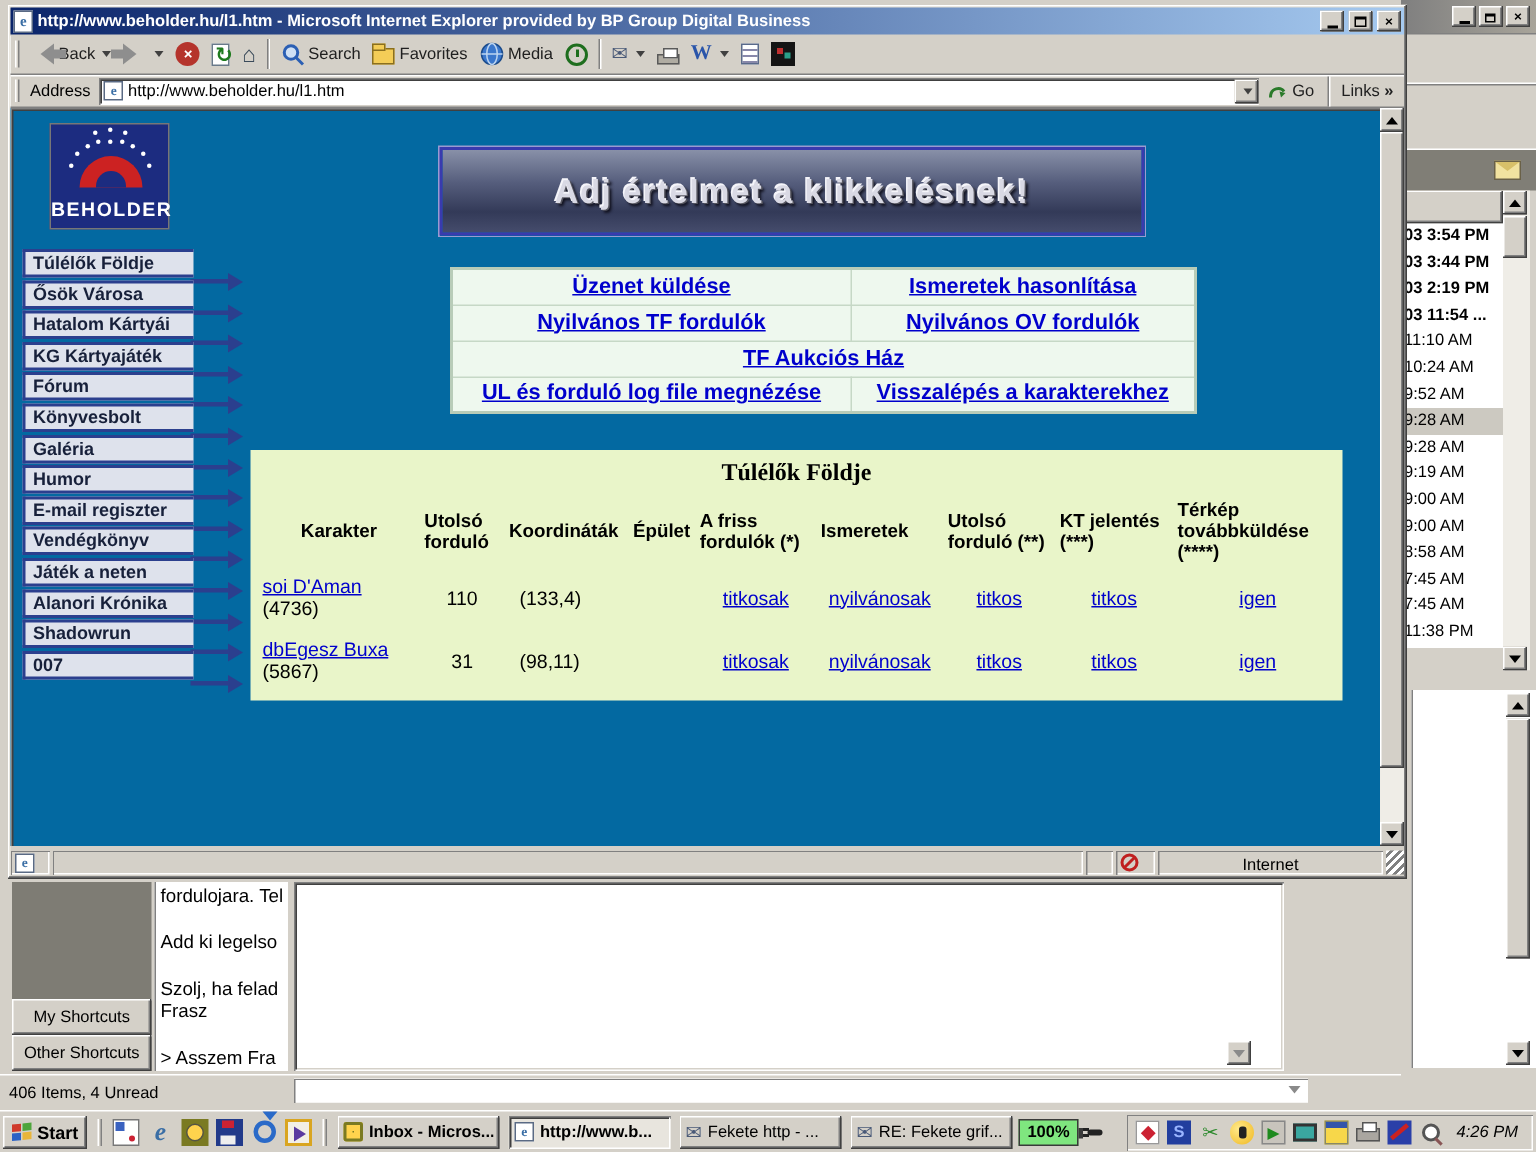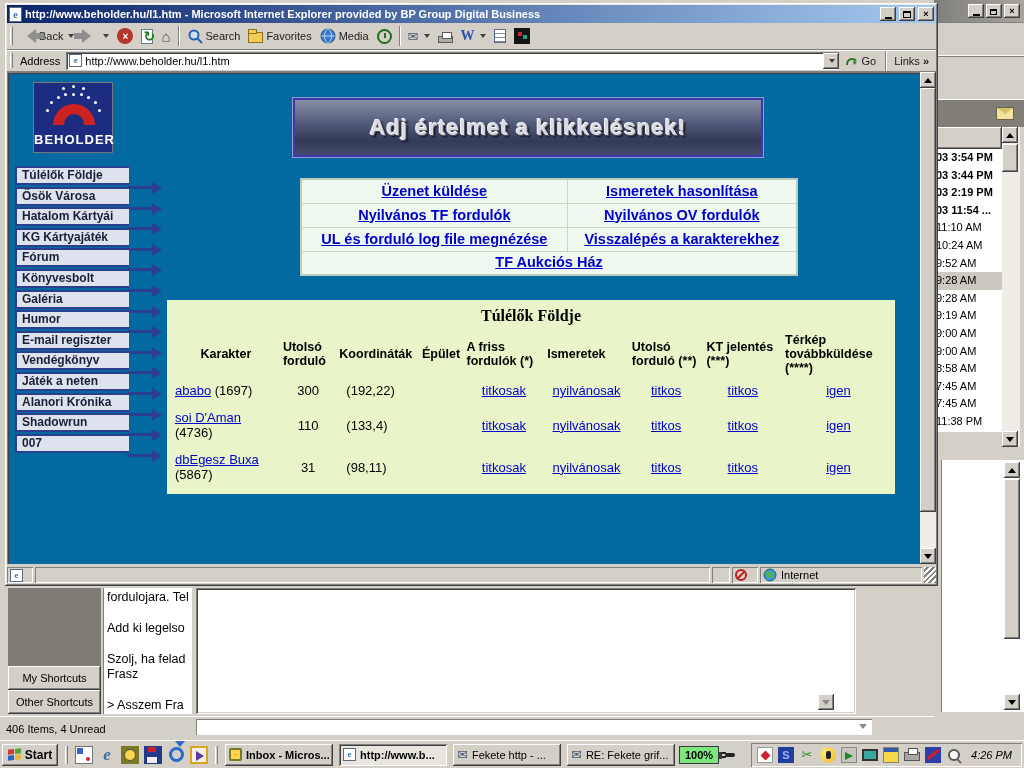--- a/index.html
+++ b/index.html
@@ -399,25 +399,25 @@
             <tbody id="qlinks-body">
               <tr>
                 <td><a class="plink">Üzenet küldése</a></td>
                 <td><a class="plink">Ismeretek hasonlítása</a></td>
               </tr>
               <tr>
                 <td><a class="plink">Nyilvános TF fordulók</a></td>
                 <td><a class="plink">Nyilvános OV fordulók</a></td>
               </tr>
               <tr>
+                <td colspan="2"><a class="plink">TF Aukciós Ház</a></td>
+              </tr>
+              <tr>
                 <td><a class="plink">UL és forduló log file megnézése</a></td>
                 <td><a class="plink">Visszalépés a karakterekhez</a></td>
-              </tr>
-              <tr>
-                <td colspan="2"><a class="plink">TF Aukciós Ház</a></td>
               </tr>
             </tbody>
           </table>
 
         <div class="charblock">
           <div class="ctitle">Túlélők Földje</div>
           <table class="chars">
             <colgroup>
                 <col style="width:112px">
                 <col style="width:56px">
@@ -437,31 +437,20 @@
                   <th>Épület</th>
                   <th>A friss fordulók (*)</th>
                   <th>Ismeretek</th>
                   <th>Utolsó forduló (**)</th>
                   <th>KT jelentés (***)</th>
                   <th>Térkép továbbküldése (****)</th>
                 </tr>
               </thead>
             <tbody id="chars-body">
                 <tr>
-                  <td><a class="plink">ababo</a> (1697)</td>
-                  <td>300</td>
-                  <td>(192,22)</td>
-                  <td></td>
-                  <td><a class="plink">titkosak</a></td>
-                  <td><a class="plink">nyilvánosak</a></td>
-                  <td><a class="plink">titkos</a></td>
-                  <td><a class="plink">titkos</a></td>
-                  <td><a class="plink">igen</a></td>
-                </tr>
-                <tr>
                   <td><a class="plink">soi D'Aman</a> (4736)</td>
                   <td>110</td>
                   <td>(133,4)</td>
                   <td></td>
                   <td><a class="plink">titkosak</a></td>
                   <td><a class="plink">nyilvánosak</a></td>
                   <td><a class="plink">titkos</a></td>
                   <td><a class="plink">titkos</a></td>
                   <td><a class="plink">igen</a></td>
                 </tr>
@@ -494,21 +483,21 @@
 
     <div class="ie-status">
       <div class="st-seg" style="width:26px;">
           <span class="pageico" style="height:13px;line-height:11px;font-size:9px;">e</span>
         </div>
       <div class="st-seg" style="flex:1;"></div>
       <div class="st-seg" style="width:18px;"></div>
       <div class="st-seg" style="width:26px;">
           <span class="priv-ic"></span>
         </div>
-      <div class="st-seg" style="width:162px;">
+      <div class="st-seg" style="width:150px;flex-direction:column;">
         <svg width="14" height="14">
             <circle cx="7" cy="7" r="6" fill="#3a9ad9" stroke="#1a5a8a"></circle>
             <path d="M2 5 Q5 2 8 4 Q11 5 12 8 Q9 11 6 10 Q3 9 2 5Z" fill="#57b347" opacity="0.85"></path>
           </svg>
         <span>Internet</span>
       </div>
       <div style="width:12px;height:16px;background:repeating-linear-gradient(135deg,#fff 0 2px,#808080 2px 4px);"></div>
     </div>
   </div>
 

